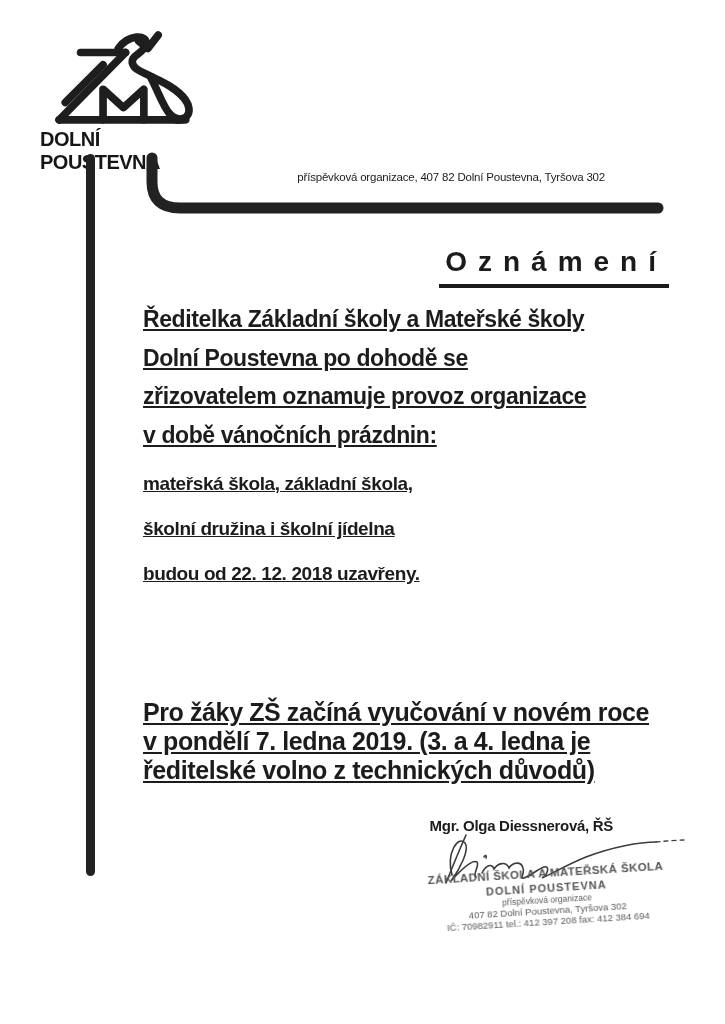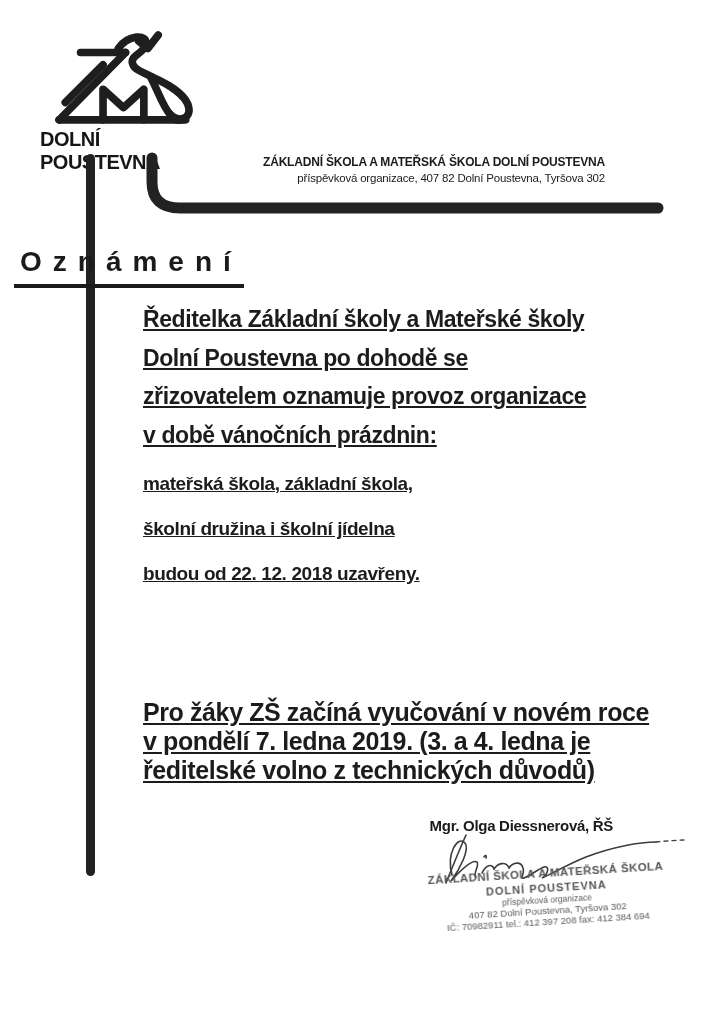--- a/index.html
+++ b/index.html
@@ -26,24 +26,24 @@
   .left-rule{
     position:absolute;left:86px;top:154px;width:9px;height:722px;
     background:#222;border-radius:5px;
   }
   .header-rule-svg{position:absolute;left:140px;top:150px;width:530px;height:70px;}
   .header-block{
     position:absolute;right:120px;top:155px;width:480px;
     text-align:right;line-height:14.5px;color:#1b1b1b;
   }
   .header-school{font-weight:bold;font-size:12px;letter-spacing:-0.2px;}
-  .header-sub{font-size:11.5px;letter-spacing:-0.2px;margin-top:1px;}
+  .header-sub{font-size:11.5px;letter-spacing:-0.2px;margin-top:15px;}
 
   
-  .title-wrap{position:absolute;left:0;top:246px;width:655px;text-align:left;}
+  .title-wrap{position:absolute;left:0;top:246px;width:655px;text-align:right;}
   .title{
     display:inline-block;position:relative;left:14px;
     font-weight:bold;font-size:28px;letter-spacing:11px;
     border-bottom:4px solid #1b1b1b;padding:0 2px 6px 6px;
   }
 
   
   .para{position:absolute;left:143px;font-weight:bold;color:#1c1c1c;text-decoration:underline;}
   .p-intro {top:300px;font-size:23px;line-height:38.5px;letter-spacing:-0.4px;}
   .p-closure{top:461px;font-size:19px;line-height:45px;letter-spacing:-0.4px;}
@@ -86,21 +86,20 @@
   </svg>
   <div class="logo-caption">DOLNÍ POUSTEVNA</div>
 
   <div class="left-rule"></div>
 
   <svg class="header-rule-svg" viewBox="0 0 530 70" fill="none" stroke="#222" stroke-width="11" stroke-linecap="round">
     <path d="M 12,8 V 32 Q 12,58 40,58 H 518"></path>
   </svg>
 
   <div class="header-block">
-    <div class="header-school">ZÁKLADNÍ ŠKOLA A MATEŘSKÁ ŠKOLA DOLNÍ POUSTEVNA</div>
     <div class="header-sub">příspěvková organizace, 407 82 Dolní Poustevna, Tyršova 302</div>
   </div>
 
   <div class="title-wrap">
     <span class="title">Oznámení</span>
   </div>
 
   <div class="para p-intro pre">Ředitelka Základní školy a Mateřské školy
 Dolní Poustevna po dohodě se
 zřizovatelem oznamuje provoz organizace

